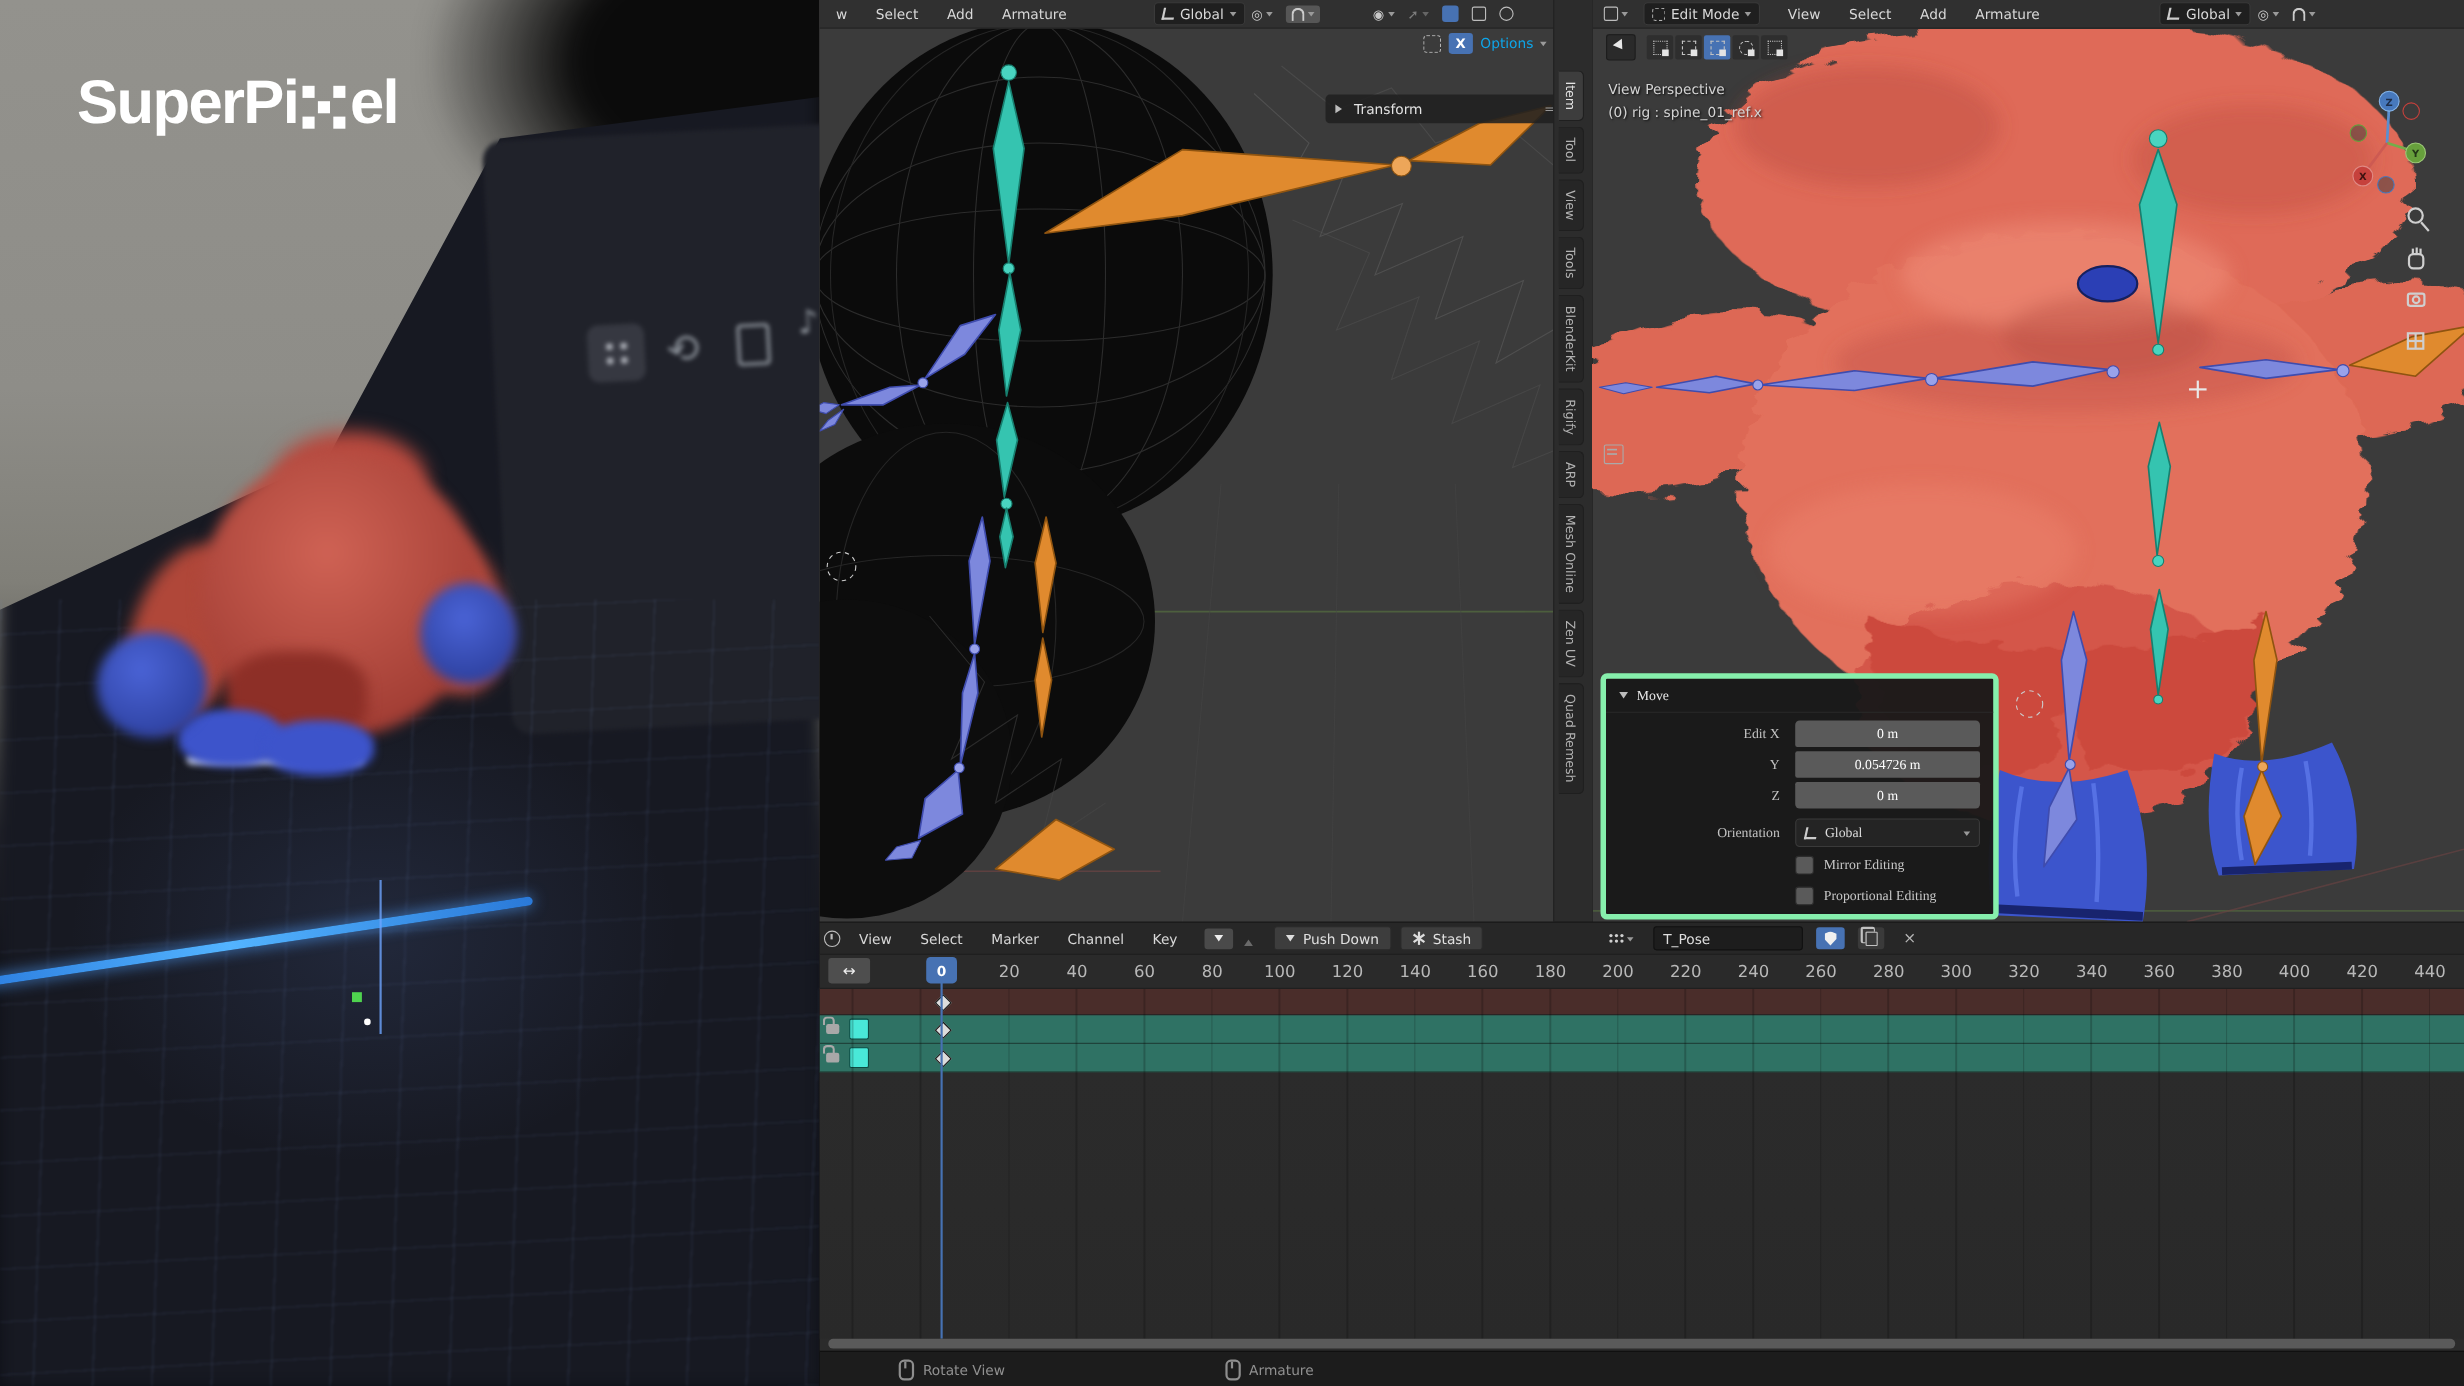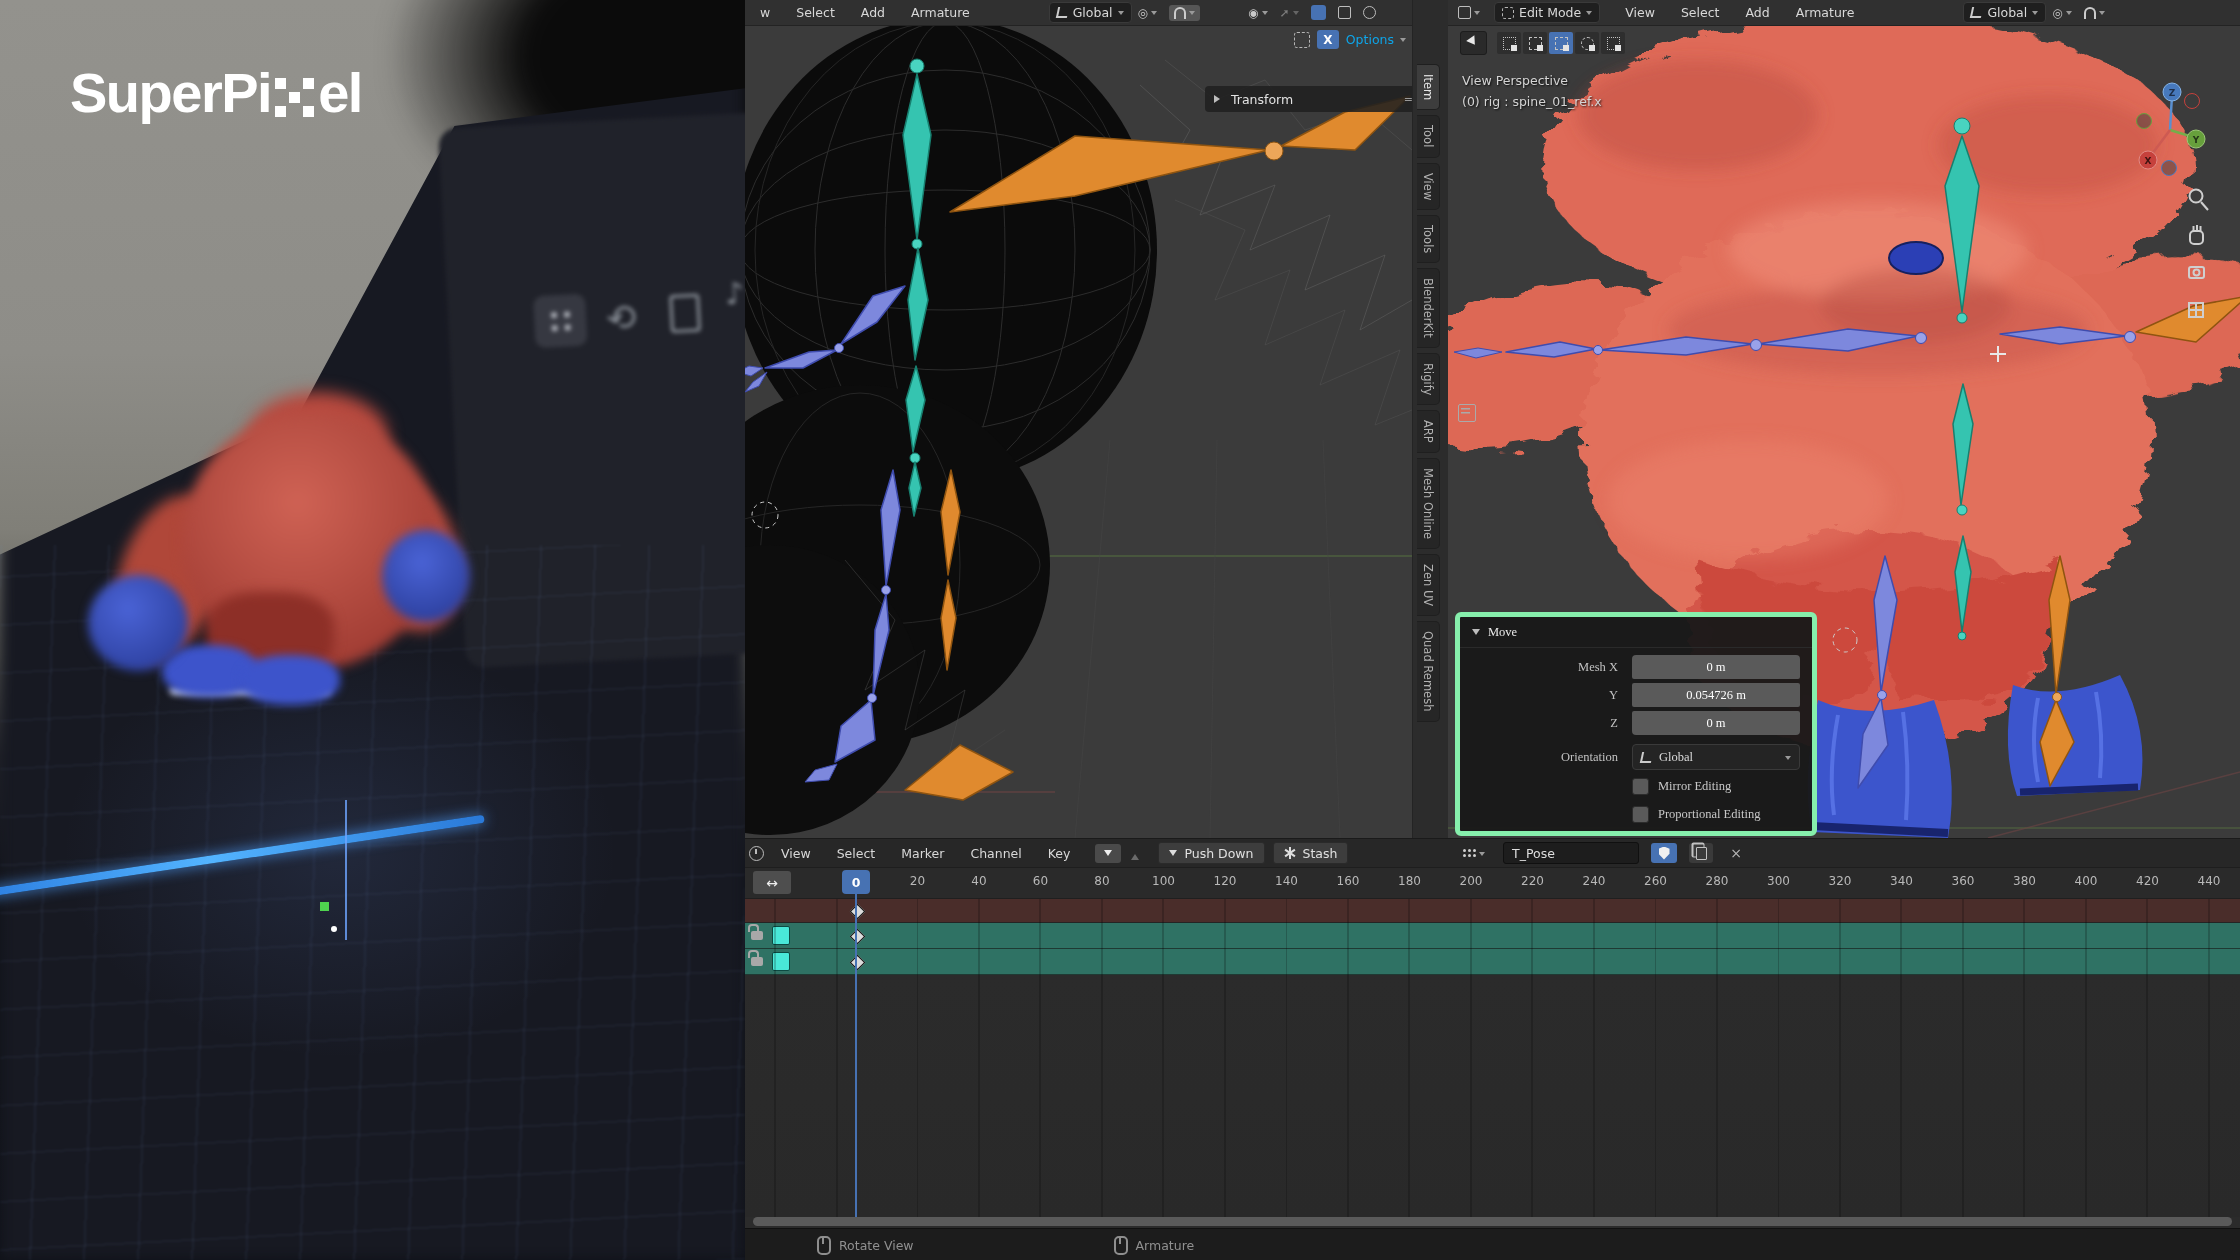--- a/index.html
+++ b/index.html
@@ -124,21 +124,21 @@
   .rig-ic{display:grid;grid-template-columns:repeat(3,3px);grid-auto-rows:3px;gap:2px;}
   .rig-ic i{background:#cfcfcf;border-radius:50%;}
   #actionName{width:118px;height:20px;background:#1d1d1d;border:1px solid #101010;border-radius:3px;display:flex;align-items:center;padding:0 8px;color:#dedede;}
   .shield-btn{width:26px;height:20px;background:var(--c-accent-blue,#4772b3);border-radius:3px;display:flex;align-items:center;justify-content:center;}
   .shield{width:11px;height:13px;background:#f0f0f0;clip-path:polygon(50% 0,100% 18%,100% 55%,50% 100%,0 55%,0 18%);}
   .copy-btn{width:24px;height:20px;background:#3a3a3a;border-radius:3px;display:flex;align-items:center;justify-content:center;}
   .copy-ic{width:9px;height:11px;border:1.5px solid #c2c2c2;border-radius:1px;box-shadow:-3px -3px 0 -0.5px #3a3a3a,-3.5px -3.5px 0 1px #c2c2c2;}
   .x-btn{width:22px;height:20px;display:flex;align-items:center;justify-content:center;color:#b5b5b5;font-size:14px;}
   
   #ruler{position:absolute;left:0;top:28px;right:0;height:31px;background:#2a2a2a;border-bottom:1px solid #1f1f1f;z-index:4;}
-  .tick{position:absolute;top:7px;transform:translateX(-50%);font-size:12px;color:#b8b8b8;}
+  .tick{position:absolute;top:7px;transform:translateX(-50%);font-size:15px;color:#b8b8b8;}
   #fitBtn{position:absolute;left:8px;top:4px;width:38px;height:23px;background:#4e4e4e;border-radius:3px;color:#eee;
           display:flex;align-items:center;justify-content:center;font-size:14px;}
   #rowSummary{position:absolute;left:0;top:59px;right:0;height:24px;background:#4a2d2a;border-bottom:1px solid #242424;}
   .rowTeal{position:absolute;left:0;right:0;height:25px;background:var(--c-channel-teal,#2f7264);border-bottom:1px solid #1f3a33;display:flex;align-items:center;}
   #rowT1{top:84px;} #rowT2{top:110px;}
   .lock{position:relative;width:12px;height:9px;background:#a8a8a8;border-radius:2px;margin:0 6px 0 6px;}
   .lock::before{content:'';position:absolute;left:-3px;top:-7px;width:7px;height:6px;border:2px solid #a8a8a8;border-bottom:none;border-radius:4px 4px 0 0;}
   .chsq{width:16px;height:17px;background:#49e8d8;border:1px solid #0d4a42;border-radius:2px;margin-left:3px;}
   #tl-body{position:absolute;left:0;top:136px;right:0;height:242px;background:linear-gradient(#2b2b2b,#292929);}
   #gridlines{position:absolute;left:0;top:59px;width:1495px;height:319px;z-index:1;pointer-events:none;
@@ -482,21 +482,21 @@
     <div class="annot-ic"></div>
   </div>
 
   <div id="movePanel">
     <div class="mp-h">
       <span class="tri-d"></span>
       <span>Move</span>
     </div>
     <div id="move-fields" style="margin-top:6px;">
         <div class="mrow first">
-          <span class="mlabel">Mesh X</span>
+          <span class="mlabel">Edit X</span>
           <div class="mfield">0 m</div>
         </div>
         <div class="mrow">
           <span class="mlabel">Y</span>
           <div class="mfield">0.054726 m</div>
         </div>
         <div class="mrow last">
           <span class="mlabel">Z</span>
           <div class="mfield">0 m</div>
         </div>

